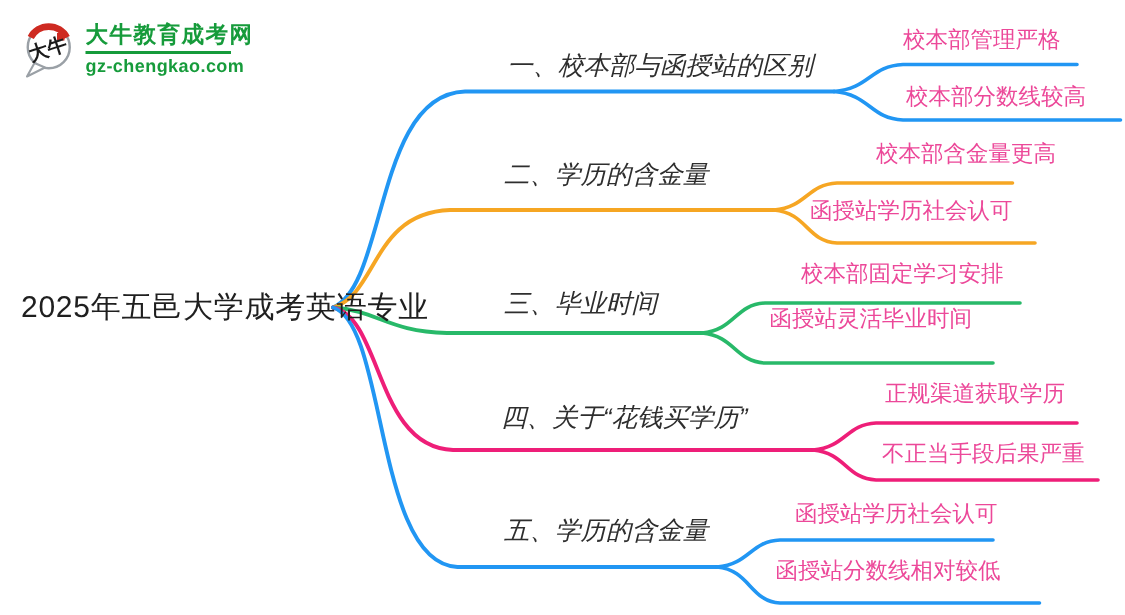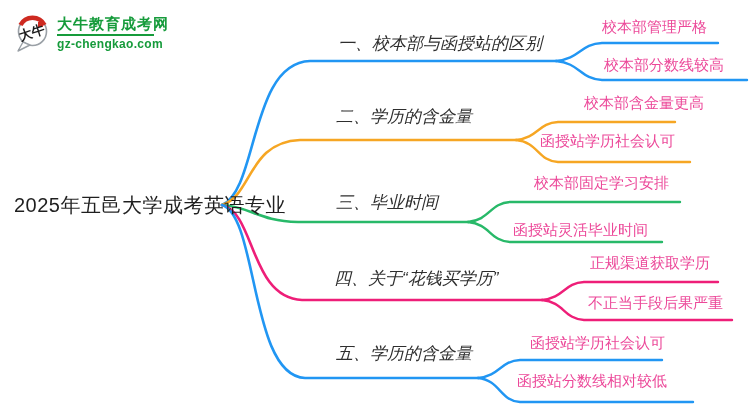--- a/index.html
+++ b/index.html
@@ -72,19 +72,19 @@
 <div class="label branch-label" style="left:334px;top:269px;">四、关于“花钱买学历”</div>
 <div class="label branch-label" style="left:336px;top:344px;">五、学历的含金量</div>
 
 <div class="label child-label" style="left:602px;top:18px;">校本部管理严格</div>
 <div class="label child-label" style="left:604px;top:56px;">校本部分数线较高</div>
 
 <div class="label child-label" style="left:545px;top:94px;margin-left:39px;">校本部含金量更高</div>
 <div class="label child-label" style="left:540px;top:132px;">函授站学历社会认可</div>
 
 <div class="label child-label" style="left:510px;top:174px;margin-left:24px;">校本部固定学习安排</div>
-<div class="label child-label" style="left:513px;top:221px;">函授站灵活毕业时间</div>
+<div class="label child-label" style="left:513px;top:204px;">函授站灵活毕业时间</div>
 
 <div class="label child-label" style="left:590px;top:254px;">正规渠道获取学历</div>
 <div class="label child-label" style="left:588px;top:294px;">不正当手段后果严重</div>
 
 <div class="label child-label" style="left:530px;top:334px;">函授站学历社会认可</div>
 <div class="label child-label" style="left:517px;top:372px;">函授站分数线相对较低</div>
 
 </body></html>

